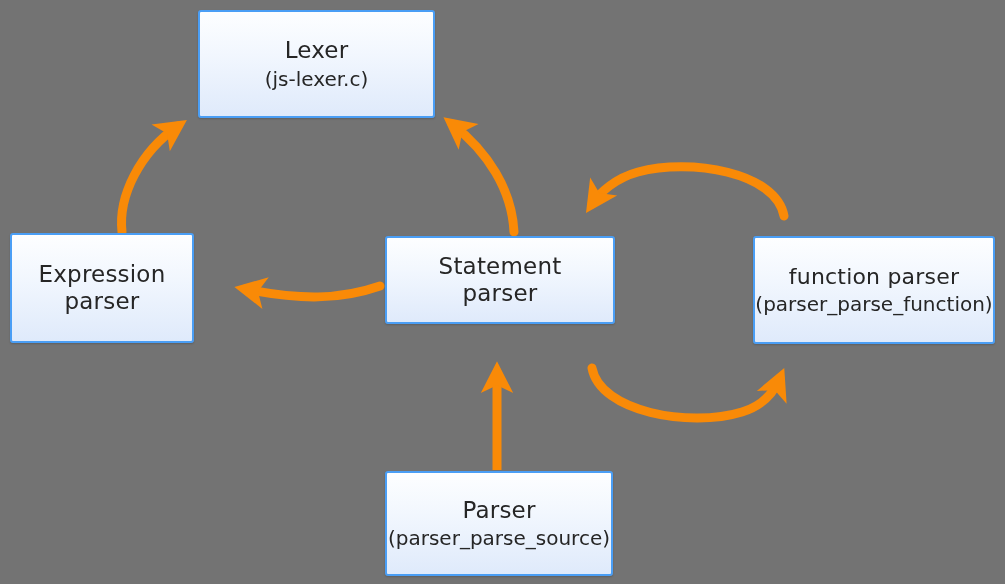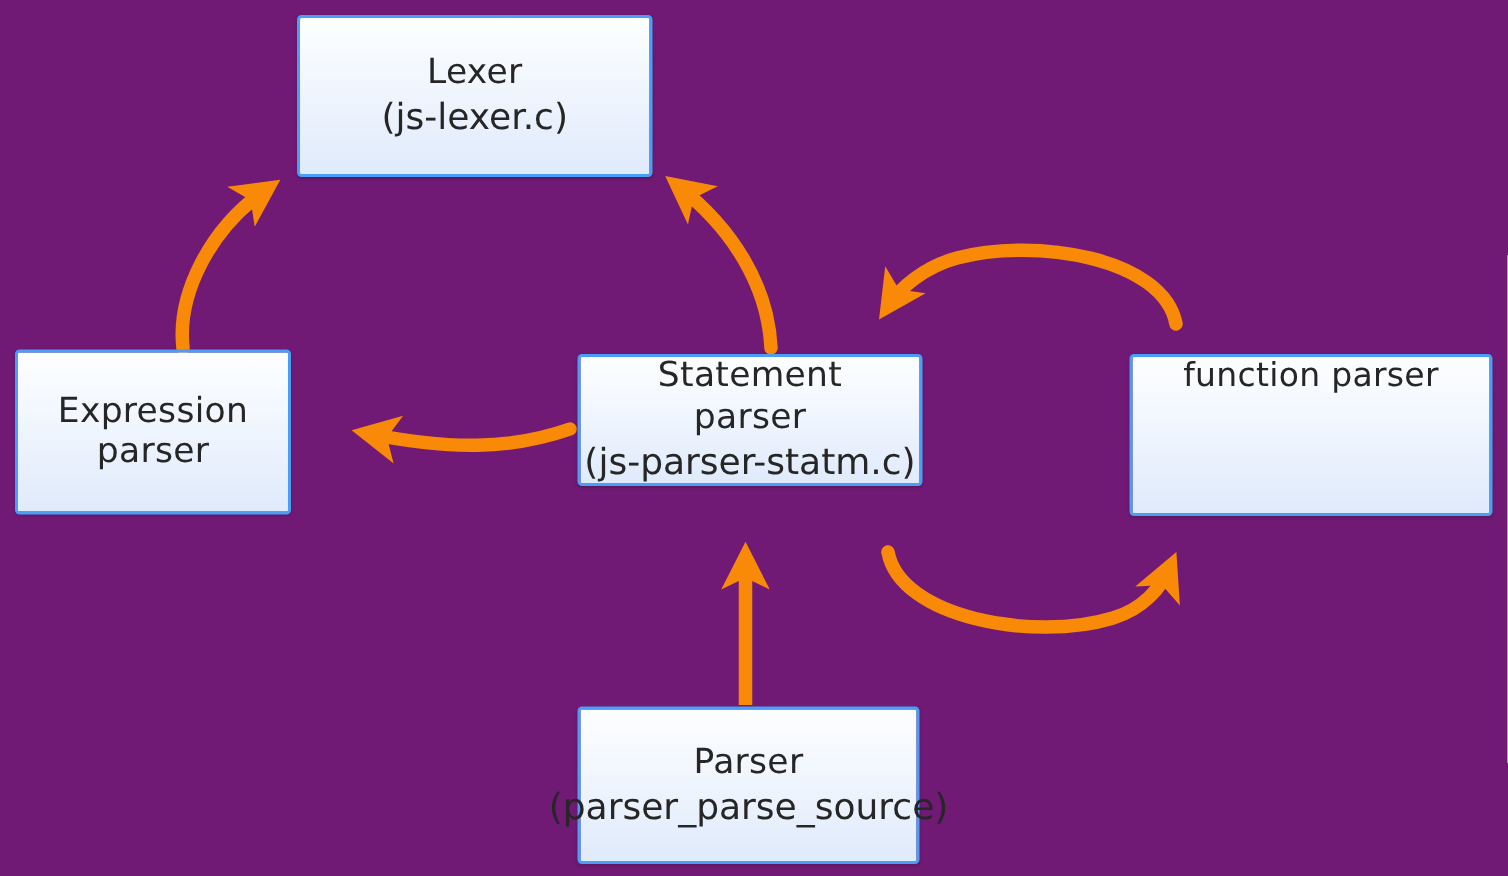--- a/index.html
+++ b/index.html
@@ -4,21 +4,21 @@
 <style>
   html, body {
     margin: 0;
     padding: 0;
     background: #ffffff;
   }
   #canvas {
     position: relative;
     width: 1005px;
     height: 584px;
-    background: #701a75;
+    background: #737373;
     overflow: hidden;
     font-family: "DejaVu Sans", "Liberation Sans", sans-serif;
   }
   .node {
     position: absolute;
     box-sizing: border-box;
     border: 2px solid #4a9ef5;
     border-radius: 3px;
     background: linear-gradient(to bottom, #fdfeff 0%, #f2f7fe 40%, #dfeafb 100%);
     box-shadow: 0 1px 2px rgba(0,0,0,0.18);
@@ -30,21 +30,21 @@
     color: #2b2b2b;
     z-index: 2;
   }
   .node .title {
     font-size: 23px;
     line-height: 1.18;
     letter-spacing: 0.2px;
     color: #262626;
   }
   .node .sub {
-    font-size: 24px;
+    font-size: 20px;
     line-height: 1.2;
     margin-top: 2px;
     color: #262626;
   }
   .node.tight .title { font-size: 22px; }
   svg.arrows {
     position: absolute;
     left: 0;
     top: 0;
     width: 1005px;
@@ -84,25 +84,25 @@
   </div>
 
   <div class="node" style="left:10px; top:233px; width:184px; height:110px;">
     <div class="title">Expression</div>
     <div class="title">parser</div>
   </div>
 
   <div class="node" style="left:385px; top:236px; width:230px; height:88px;">
     <div class="title">Statement</div>
     <div class="title">parser</div>
-    <div class="sub">(js-parser-statm.c)</div>
   </div>
 
-  <div class="node tight" style="left:753px; top:236px; width:242px; height:108px;justify-content:space-between;">
+  <div class="node tight" style="left:753px; top:236px; width:242px; height:108px;">
     <div class="title">function parser</div>
+    <div class="sub">(parser_parse_function)</div>
   </div>
 
   <div class="node" style="left:385px; top:471px; width:228px; height:105px;">
     <div class="title">Parser</div>
     <div class="sub">(parser_parse_source)</div>
   </div>
 
 </div>
 
 </body></html>

